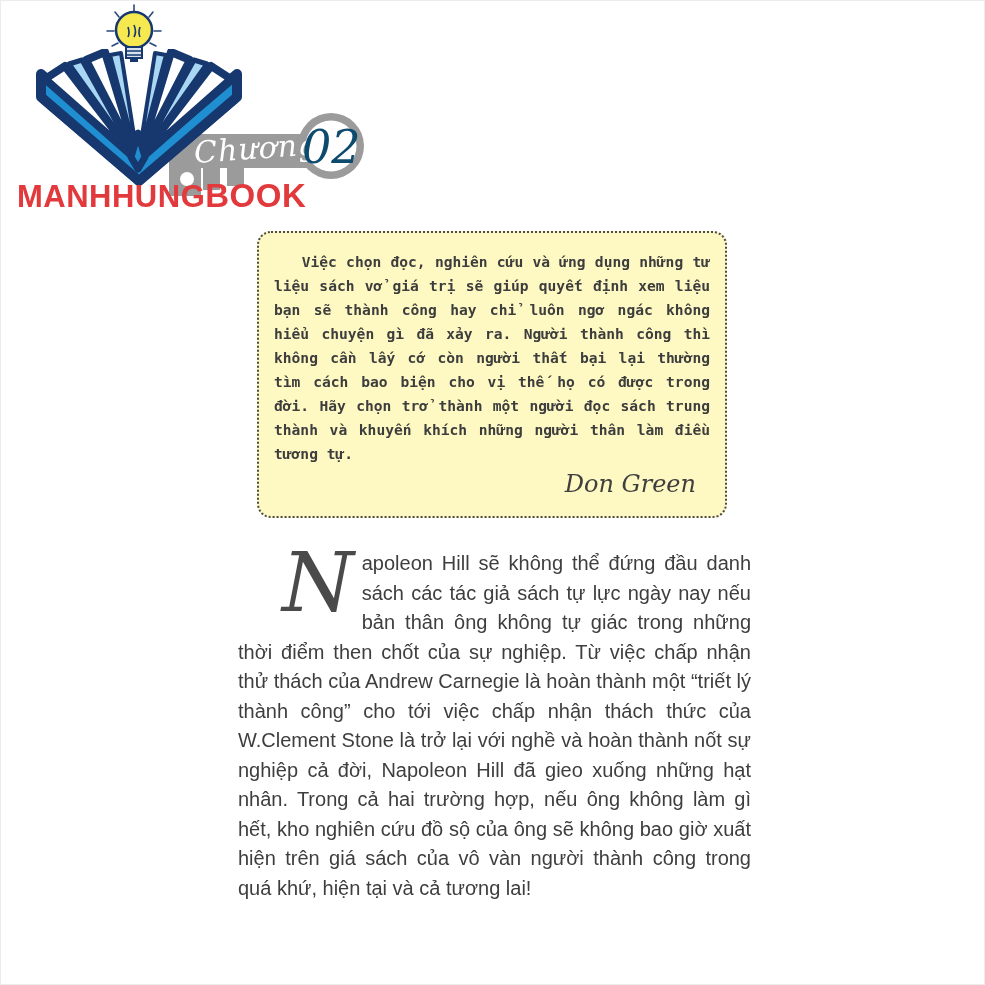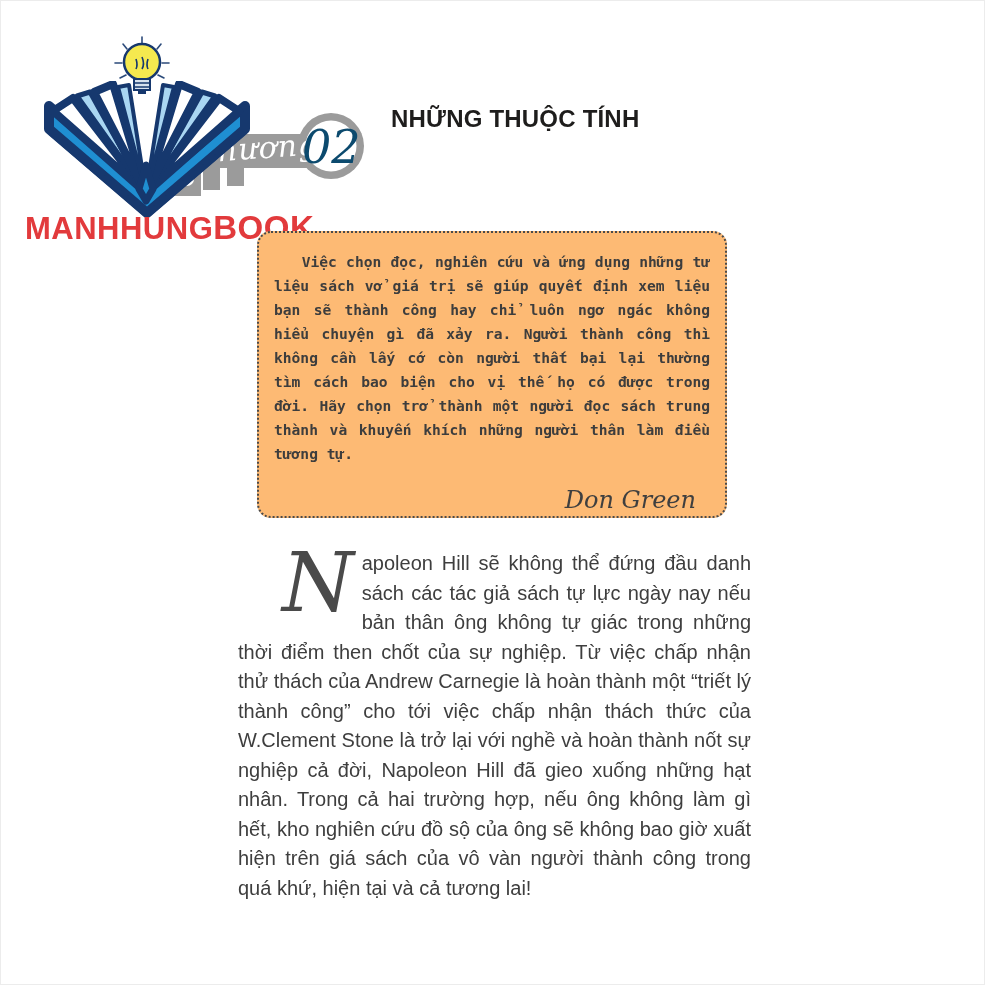--- a/index.html
+++ b/index.html
@@ -15,49 +15,49 @@
     font-family:"DejaVu Serif","Liberation Serif",serif;font-style:italic;
     font-size:30px;color:#ffffff;transform:rotate(-4deg);
     text-align:center;line-height:44px;letter-spacing:1px;
   }
   .chapter-number{
     position:absolute;left:301px;top:116px;width:58px;height:60px;
     font-family:"DejaVu Serif","Liberation Serif",serif;font-style:italic;
     font-size:46px;color:#0c4a6e;text-align:center;line-height:60px;
   }
   
-  .logo{position:absolute;left:8px;top:0;width:300px;height:220px;margin-top:32px;}
+  .logo{position:absolute;left:0;top:0;width:300px;height:220px;}
   .bulb-icon{position:absolute;left:96px;top:2px;width:74px;height:66px;}
   .book-icon{position:absolute;left:34px;top:48px;width:212px;height:142px;}
   .wordmark{position:absolute;left:16px;top:176px;width:290px;white-space:nowrap;}
   .wordmark .primary{
     font-size:31px;font-weight:600;color:#E23A3C;letter-spacing:.5px;
   }
   .wordmark .secondary{
     font-size:33px;font-weight:800;color:#E23A3C;letter-spacing:.5px;
   }
   
   .chapter-title{
     position:absolute;left:390px;top:101px;width:310px;
     font-size:24px;font-weight:800;color:#1e1d1c;line-height:33px;
     letter-spacing:.2px;
   }
   
   .quote-box{
     position:absolute;left:256px;top:230px;width:470px;height:287px;
     box-sizing:border-box;border:2px dotted #4a4a4a;border-radius:14px;
-    background:#fdba74;padding:17px 15px 10px 15px;
+    background:#fef9c3;padding:17px 15px 10px 15px;
   }
   .quote-text{
     margin:0;font-family:"DejaVu Sans Mono","Liberation Mono",monospace;
     font-size:14.6px;font-weight:600;color:#3d3d3d;line-height:24px;
     text-align:justify;text-indent:1.9em;
   }
   .quote-author{
-    margin-top:20px;text-align:right;padding-right:14px;
+    margin-top:4px;text-align:right;padding-right:14px;
     font-family:"DejaVu Serif","Liberation Serif",serif;font-style:italic;
     font-size:24px;color:#3f3f3f;
   }
   
   .body-text{
     position:absolute;left:237px;top:548px;width:513px;
     font-size:20px;color:#3e3e3e;line-height:29.5px;text-align:justify;
   }
   .dropcap{
     float:left;font-family:"DejaVu Serif","Liberation Serif",serif;
@@ -112,21 +112,20 @@
       <polygon points="103,112 155,11 136,3" fill="#ffffff" stroke="#16386E" stroke-width="8" stroke-linejoin="round"></polygon>
       <polygon points="103,112 131,6 120,4" fill="#A9D6F2" stroke="#16386E" stroke-width="4" stroke-linejoin="round"></polygon>
       <polygon points="103,84 96,108 103,120 110,108" fill="#1F8FD2" stroke="#16386E" stroke-width="7" stroke-linejoin="round"></polygon>
     </svg>
     <div class="wordmark">
       <span class="primary">MANHHUNG</span><span class="secondary">BOOK</span>
     </div>
   </div>
 
   <div class="chapter-title">
-    <div>NHỮNG THUỘC TÍNH</div>
   </div>
 
   <div class="quote-box">
     <p class="quote-text">Việc chọn đọc, nghiên cứu và ứng dụng những tư liệu sách vở giá trị sẽ giúp quyết định xem liệu bạn sẽ thành công hay chỉ luôn ngơ ngác không hiểu chuyện gì đã xảy ra. Người thành công thì không cần lấy cớ còn người thất bại lại thường tìm cách bao biện cho vị thế họ có được trong đời. Hãy chọn trở thành một người đọc sách trung thành và khuyến khích những người thân làm điều tương tự.</p>
     <div class="quote-author">Don Green</div>
   </div>
 
   <div class="body-text">
     <span class="dropcap">N</span><span>apoleon Hill sẽ không thể đứng đầu danh sách các tác giả sách tự lực ngày nay nếu bản thân ông không tự giác trong những thời điểm then chốt của sự nghiệp. Từ việc chấp nhận thử thách của Andrew Carnegie là hoàn thành một “triết lý thành công” cho tới việc chấp nhận thách thức của W.Clement Stone là trở lại với nghề và hoàn thành nốt sự nghiệp cả đời, Napoleon Hill đã gieo xuống những hạt nhân. Trong cả hai trường hợp, nếu ông không làm gì hết, kho nghiên cứu đồ sộ của ông sẽ không bao giờ xuất hiện trên giá sách của vô vàn người thành công trong quá khứ, hiện tại và cả tương lai!</span>
   </div>

